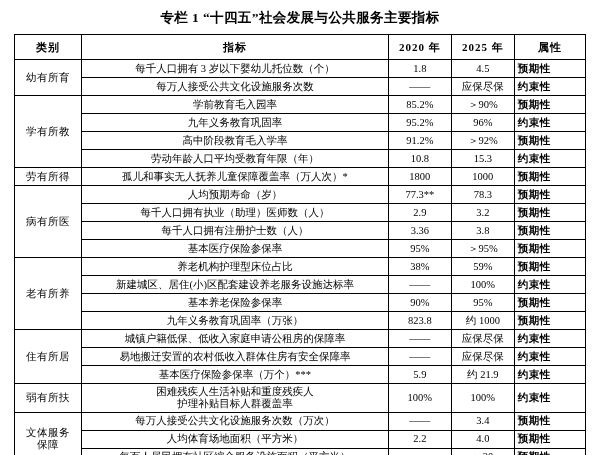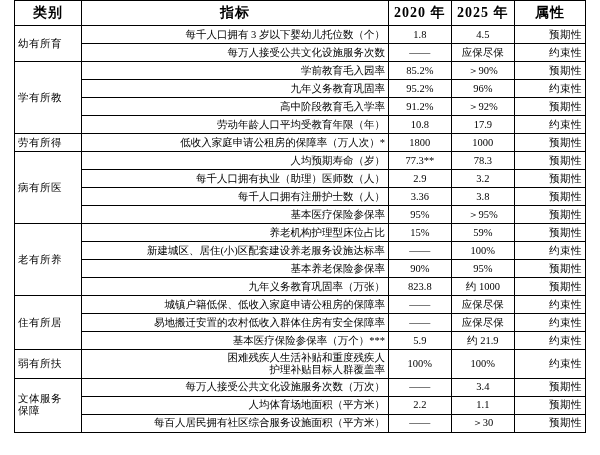--- a/index.html
+++ b/index.html
@@ -39,58 +39,60 @@
     border: 1px solid #000000;
     font-size: 10.5px;
     line-height: 1.12;
     padding: 2px 3px;
     vertical-align: middle;
     font-family: "Liberation Serif", "DejaVu Serif", serif;
   }
   table.matrix thead th {
     text-align: center;
     font-weight: bold;
-    font-size: 14px;
+    font-size: 11px;
     height: 20px;
     letter-spacing: 1px;
   }
   .col-cat { width: 66px; text-align: center; }
   .col-ind { width: 302px; text-align: left; padding-left: 6px; }
   .col-y1  { width: 62px; text-align: center; }
   .col-y2  { width: 62px; text-align: center; }
   .col-attr{ width: 70px; text-align: center; }
 
   td.cat {
-    text-align: left;
+    text-align: center;
     letter-spacing: 0.5px;
     font-size: 10.5px;
   }
   td.ind {
-    text-align: right;
+    text-align: center;
     padding-left: 7px;
     white-space: nowrap;
     overflow: hidden;
     text-overflow: clip;
   }
   td.val {
     text-align: center;
     font-size: 10.5px;
     margin-left: 34px;
   }
   td.attr {
-    text-align: right;
+    text-align: left;
     letter-spacing: 0.5px;
+    font-weight: bold;
   }
   .row-h { height: 18px; }
 </style>
 </head>
 <body>
 
 <div class="page">
 
+  <div class="title">专栏 1    “十四五”社会发展与公共服务主要指标</div>
 
   <table class="matrix">
     <colgroup>
       <col class="col-cat">
       <col class="col-ind">
       <col class="col-y1">
       <col class="col-y2">
       <col class="col-attr">
     </colgroup>
     <thead>
@@ -131,26 +133,26 @@
         </tr>
         <tr class="row-h">
           <td class="ind">高中阶段教育毛入学率</td>
           <td class="val">91.2%</td>
           <td class="val">＞92%</td>
           <td class="attr">预期性</td>
         </tr>
         <tr class="row-h">
           <td class="ind">劳动年龄人口平均受教育年限（年）</td>
           <td class="val">10.8</td>
-          <td class="val">17.9</td>
+          <td class="val">15.3</td>
           <td class="attr">约束性</td>
         </tr>
         <tr class="row-h">
           <td class="cat" rowspan="1">劳有所得</td>
-          <td class="ind">低收入家庭申请公租房的保障率（万人次）*</td>
+          <td class="ind">孤儿和事实无人抚养儿童保障覆盖率（万人次）*</td>
           <td class="val">1800</td>
           <td class="val">1000</td>
           <td class="attr">预期性</td>
         </tr>
         <tr class="row-h">
           <td class="cat" rowspan="4">病有所医</td>
           <td class="ind">人均预期寿命（岁）</td>
           <td class="val">77.3**</td>
           <td class="val">78.3</td>
           <td class="attr">预期性</td>
@@ -169,21 +171,21 @@
         </tr>
         <tr class="row-h">
           <td class="ind">基本医疗保险参保率</td>
           <td class="val">95%</td>
           <td class="val">＞95%</td>
           <td class="attr">预期性</td>
         </tr>
         <tr class="row-h">
           <td class="cat" rowspan="4">老有所养</td>
           <td class="ind">养老机构护理型床位占比</td>
-          <td class="val">15%</td>
+          <td class="val">38%</td>
           <td class="val">59%</td>
           <td class="attr">预期性</td>
         </tr>
         <tr class="row-h">
           <td class="ind">新建城区、居住(小)区配套建设养老服务设施达标率</td>
           <td class="val">——</td>
           <td class="val">100%</td>
           <td class="attr">约束性</td>
         </tr>
         <tr class="row-h">
@@ -227,21 +229,21 @@
         <tr class="row-h">
           <td class="cat" rowspan="3">文体服务<br>保障</td>
           <td class="ind">每万人接受公共文化设施服务次数（万次）</td>
           <td class="val">——</td>
           <td class="val">3.4</td>
           <td class="attr">预期性</td>
         </tr>
         <tr class="row-h">
           <td class="ind">人均体育场地面积（平方米）</td>
           <td class="val">2.2</td>
-          <td class="val">1.1</td>
+          <td class="val">4.0</td>
           <td class="attr">预期性</td>
         </tr>
         <tr class="row-h">
           <td class="ind">每百人居民拥有社区综合服务设施面积（平方米）</td>
           <td class="val">——</td>
           <td class="val">＞30</td>
           <td class="attr">预期性</td>
         </tr>
       </tbody>
   </table>

